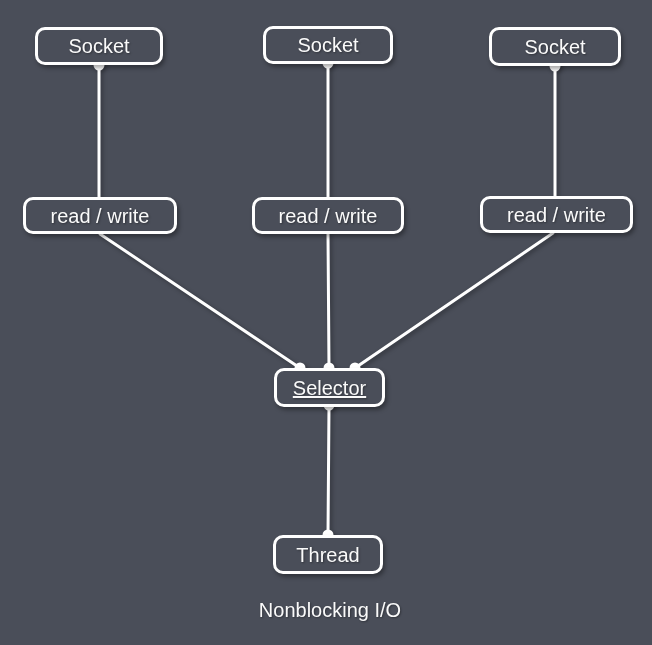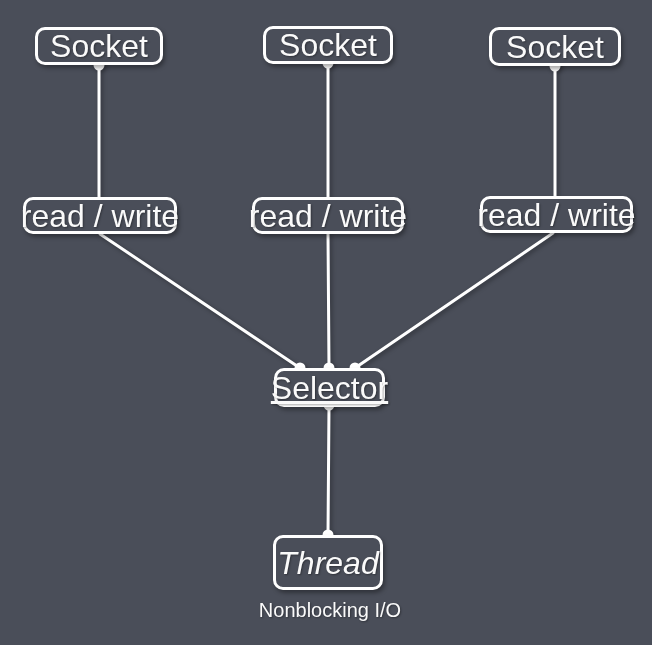--- a/index.html
+++ b/index.html
@@ -27,21 +27,21 @@
   .node {
     position: absolute;
     box-sizing: border-box;
     border: 3px solid var(--line, #ffffff);
     border-radius: 10px;
     background: var(--bg, #4a4e59);
     color: var(--text, #fafafa);
     display: flex;
     align-items: center;
     justify-content: center;
-    font-size: 32px;
+    font-size: 20px;
     line-height: 1;
     white-space: nowrap;
     box-shadow: 2px 3px 4px rgba(0,0,0,0.35);
     text-shadow: 1px 1px 2px rgba(0,0,0,0.35);
   }
   .caption {
     position: absolute;
     left: 0;
     top: 599px;
     width: 660px;
@@ -87,18 +87,18 @@
       </div>
       <div class="node" style="left: 252px; top: 197px; width: 152px; height: 37px;">
         <span>read / write</span>
       </div>
       <div class="node" style="left: 480px; top: 196px; width: 153px; height: 37px;">
         <span>read / write</span>
       </div>
       <div class="node" style="left: 274px; top: 368px; width: 111px; height: 39px; text-decoration: underline;">
         <span>Selector</span>
       </div>
-      <div class="node" style="left: 273px; top: 535px; width: 110px; height: 55px; font-style: italic;">
+      <div class="node" style="left: 273px; top: 535px; width: 110px; height: 39px;">
         <span>Thread</span>
       </div>
     </div>
   <div class="caption">Nonblocking I/O</div>
 </div>
 
 </body></html>

